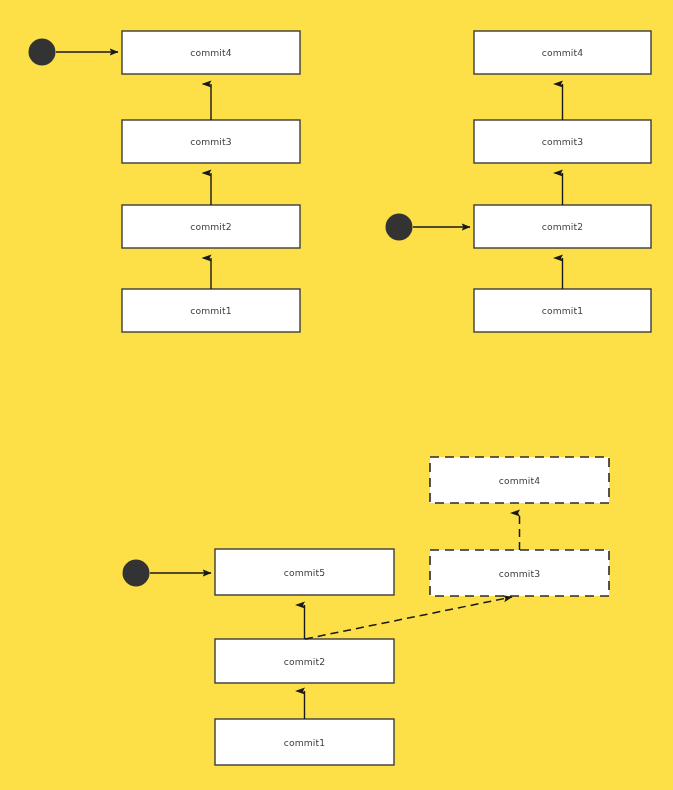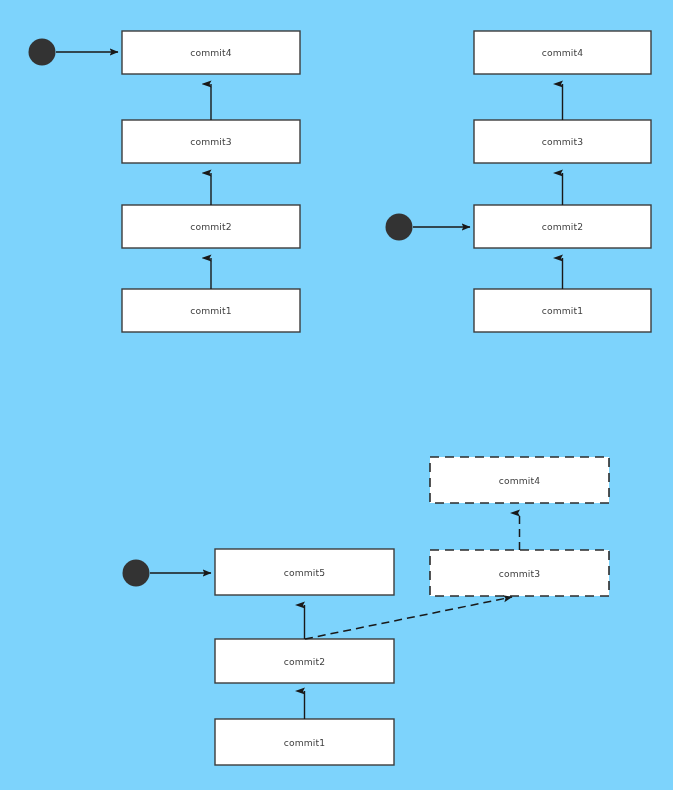--- a/index.html
+++ b/index.html
@@ -10,21 +10,21 @@
   body {
     width: 673px;
     height: 790px;
     font-family: "DejaVu Sans", "Liberation Sans", sans-serif;
     overflow: hidden;
   }
   #diagram-root {
     position: relative;
     width: 673px;
     height: 790px;
-    background: #7dd3fc;
+    background: #fde047;
   }
   svg.canvas {
     position: absolute;
     top: 0;
     left: 0;
     width: 673px;
     height: 790px;
     display: block;
   }
   .node-box {

